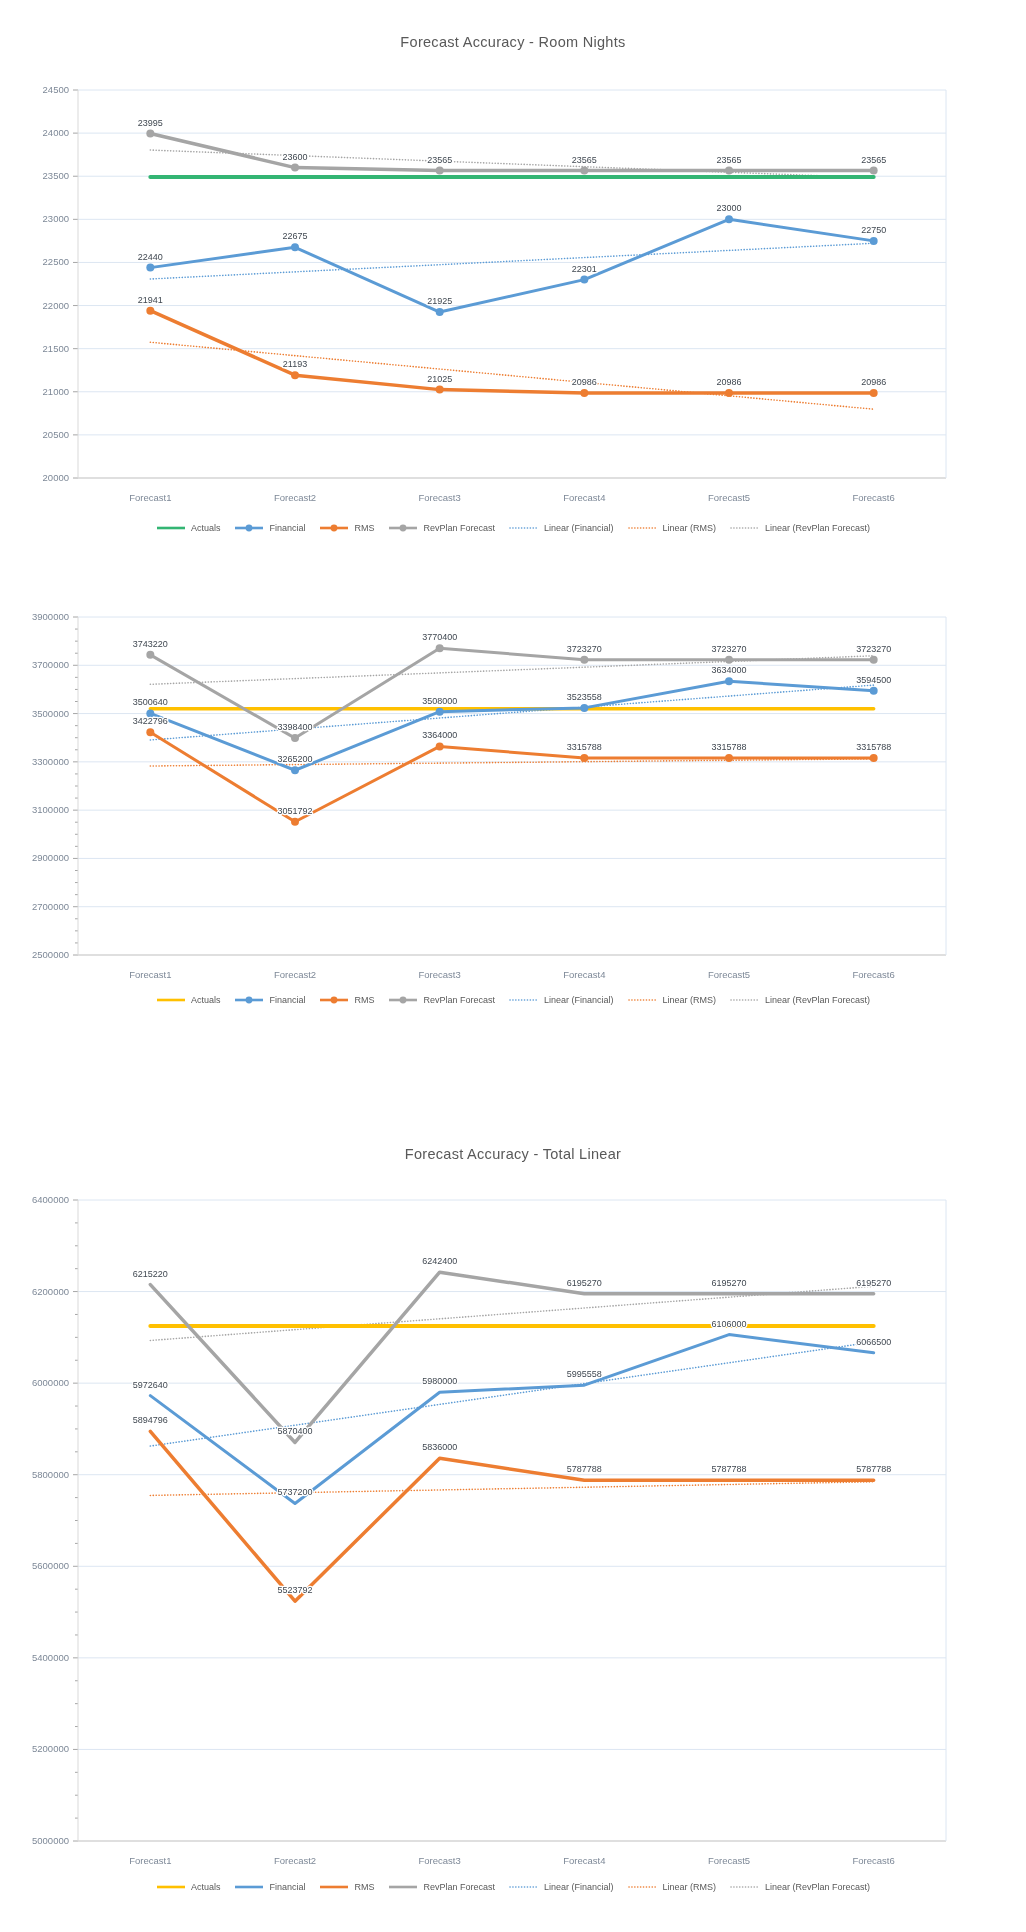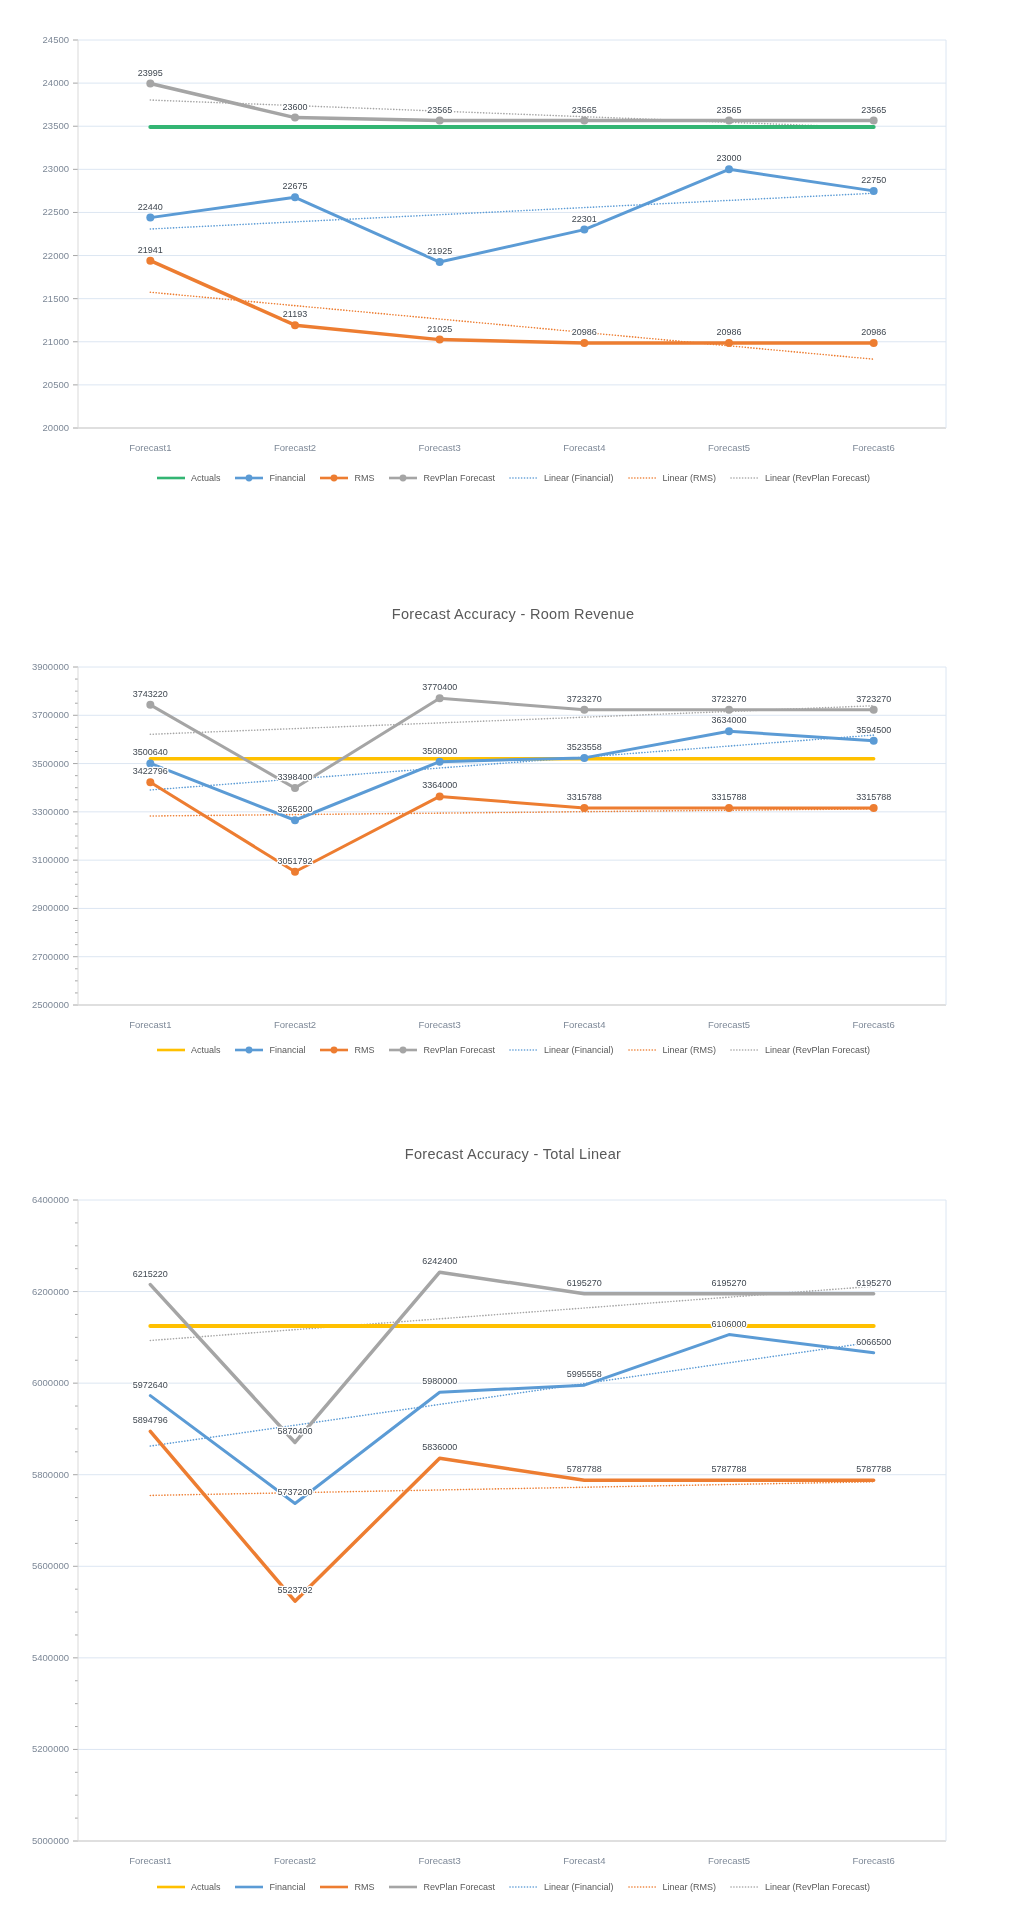--- a/index.html
+++ b/index.html
@@ -21,20 +21,21 @@
     paint-order:stroke;stroke:#ffffff;stroke-width:2.5px;stroke-linejoin:round;
   }
   .chart-legend{display:flex;justify-content:center;align-items:center;gap:14px;height:30px;}
   .lg-item{display:flex;align-items:flex-start;gap:5px;}
   .lg-label{font-size:9px;color:#595959;white-space:nowrap;}
 </style>
 </head>
 <body>
 
 <section class="chart-block" id="c0">
+  <div class="chart-title">Forecast Accuracy - Room Nights</div>
   <div class="chart-plot">
       <svg width="1026" height="445">
         <line x1="78" y1="410" x2="946" y2="410" stroke="#bfbfbf" stroke-width="1"></line>
         <line x1="73" y1="410" x2="78" y2="410" stroke="#a6a6a6" stroke-width="1"></line>
         <text x="69" y="413" text-anchor="end" class="yt">20000</text>
         <line x1="78" y1="366.88888888888886" x2="946" y2="366.88888888888886" stroke="#dce6f2" stroke-width="1"></line>
         <line x1="73" y1="366.88888888888886" x2="78" y2="366.88888888888886" stroke="#a6a6a6" stroke-width="1"></line>
         <text x="69" y="369.88888888888886" text-anchor="end" class="yt">20500</text>
         <line x1="78" y1="323.77777777777777" x2="946" y2="323.77777777777777" stroke="#dce6f2" stroke-width="1"></line>
         <line x1="73" y1="323.77777777777777" x2="78" y2="323.77777777777777" stroke="#a6a6a6" stroke-width="1"></line>
@@ -156,21 +157,20 @@
       <span class="lg-item">
         <svg width="30" height="10">
           <line x1="1" y1="5" x2="29" y2="5" stroke="#A5A5A5" stroke-width="1.6" stroke-dasharray="0.1 2.8" stroke-linecap="round"></line>
         </svg>
         <span class="lg-label">Linear (RevPlan Forecast)</span>
       </span>
     </div>
 </section>
 
 <section class="chart-block" id="c1">
-  <div class="chart-title">Forecast Accuracy - Room Revenue</div>
   <div class="chart-plot">
       <svg width="1026" height="395">
         <line x1="78" y1="365" x2="946" y2="365" stroke="#bfbfbf" stroke-width="1"></line>
         <line x1="73" y1="365" x2="78" y2="365" stroke="#a6a6a6" stroke-width="1"></line>
         <text x="69" y="368" text-anchor="end" class="yt">2500000</text>
         <line x1="78" y1="316.7142857142857" x2="946" y2="316.7142857142857" stroke="#dce6f2" stroke-width="1"></line>
         <line x1="73" y1="316.7142857142857" x2="78" y2="316.7142857142857" stroke="#a6a6a6" stroke-width="1"></line>
         <text x="69" y="319.7142857142857" text-anchor="end" class="yt">2700000</text>
         <line x1="78" y1="268.42857142857144" x2="946" y2="268.42857142857144" stroke="#dce6f2" stroke-width="1"></line>
         <line x1="73" y1="268.42857142857144" x2="78" y2="268.42857142857144" stroke="#a6a6a6" stroke-width="1"></line>

